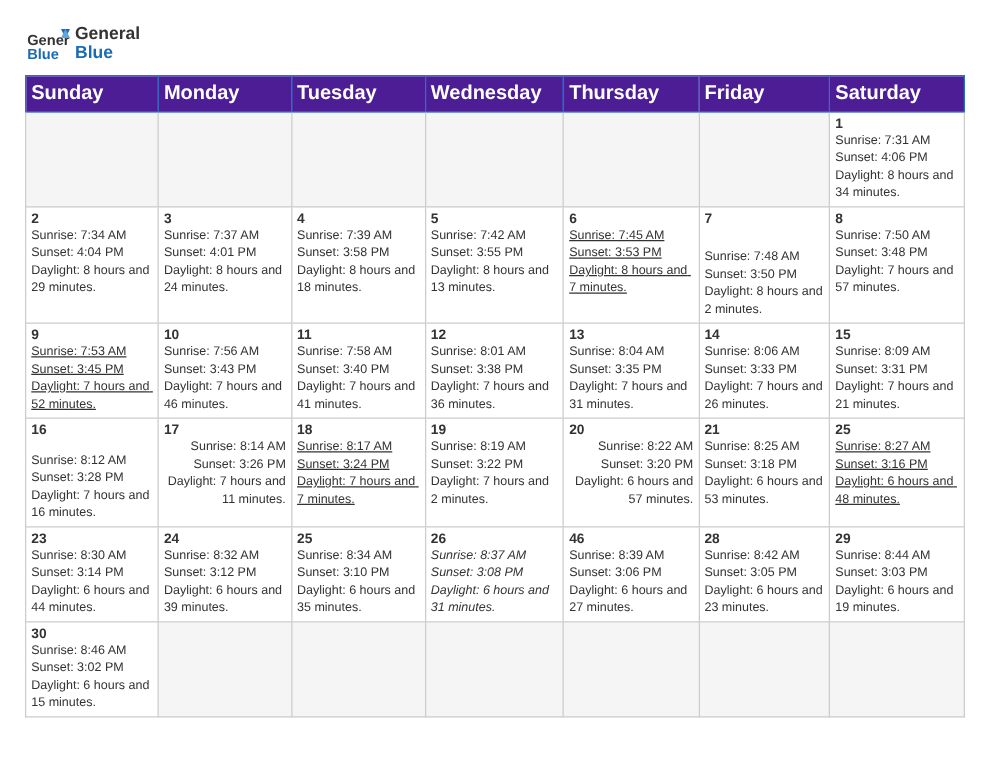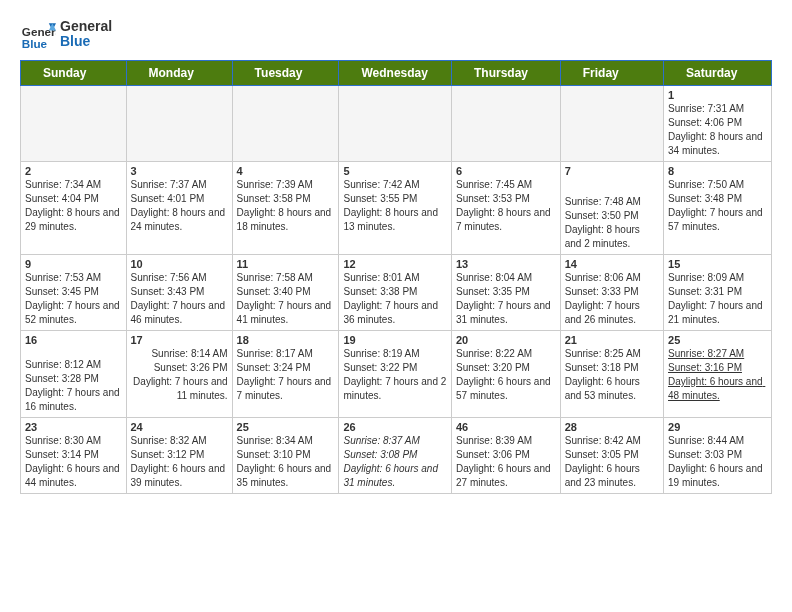--- a/index.html
+++ b/index.html
@@ -43,25 +43,25 @@
     .location {
       font-size: 13px;
       color: #555;
     }
     .calendar {
       width: 100%;
       border-collapse: collapse;
       border: 1px solid #bbb;
     }
     .calendar th {
-      background: #4d7c0f;
+      background: #4c1d95;
       color: #fff;
-      font-size: 12px;
+      font-size: 16px;
       font-weight: bold;
-      padding: 5px 22px;
+      padding: 5px 4px;
       text-align: left;
       border: 1px solid #2b6fcc;
     }
     .calendar td {
       width: 113px;
       vertical-align: top;
       border: 1px solid #ccc;
       padding: 3px 4px;
       min-height: 70px;
       height: 70px;
@@ -159,41 +159,41 @@
 Daylight: 8 hours and 18 minutes.</div>
           </td>
           <td>
             <span class="day-num">5</span>
             <div class="day-info" style="white-space: pre-wrap;">Sunrise: 7:42 AM
 Sunset: 3:55 PM
 Daylight: 8 hours and 13 minutes.</div>
           </td>
           <td>
             <span class="day-num">6</span>
-            <div class="day-info" style="white-space: pre-wrap;">Sunrise: 7:45 AM
+            <div class="day-info" style="white-space: pre-wrap; text-decoration: underline;">Sunrise: 7:45 AM
 Sunset: 3:53 PM
 Daylight: 8 hours and 7 minutes.</div>
           </td>
           <td>
             <span class="day-num">7</span>
             <div class="day-info" style="white-space: pre-wrap; margin-top: 18px;">Sunrise: 7:48 AM
 Sunset: 3:50 PM
 Daylight: 8 hours and 2 minutes.</div>
           </td>
           <td>
             <span class="day-num">8</span>
             <div class="day-info" style="white-space: pre-wrap;">Sunrise: 7:50 AM
 Sunset: 3:48 PM
 Daylight: 7 hours and 57 minutes.</div>
           </td>
         </tr>
         <tr>
           <td>
             <span class="day-num">9</span>
-            <div class="day-info" style="white-space: pre-wrap;">Sunrise: 7:53 AM
+            <div class="day-info" style="white-space: pre-wrap; text-decoration: underline;">Sunrise: 7:53 AM
 Sunset: 3:45 PM
 Daylight: 7 hours and 52 minutes.</div>
           </td>
           <td>
             <span class="day-num">10</span>
             <div class="day-info" style="white-space: pre-wrap;">Sunrise: 7:56 AM
 Sunset: 3:43 PM
 Daylight: 7 hours and 46 minutes.</div>
           </td>
           <td>
@@ -235,33 +235,33 @@
 Daylight: 7 hours and 16 minutes.</div>
           </td>
           <td>
             <span class="day-num">17</span>
             <div class="day-info" style="white-space: pre-wrap; text-align: right;">Sunrise: 8:14 AM
 Sunset: 3:26 PM
 Daylight: 7 hours and 11 minutes.</div>
           </td>
           <td>
             <span class="day-num">18</span>
-            <div class="day-info" style="white-space: pre-wrap;">Sunrise: 8:17 AM
+            <div class="day-info" style="white-space: pre-wrap; text-decoration: underline;">Sunrise: 8:17 AM
 Sunset: 3:24 PM
 Daylight: 7 hours and 7 minutes.</div>
           </td>
           <td>
             <span class="day-num">19</span>
             <div class="day-info" style="white-space: pre-wrap;">Sunrise: 8:19 AM
 Sunset: 3:22 PM
 Daylight: 7 hours and 2 minutes.</div>
           </td>
           <td>
             <span class="day-num">20</span>
-            <div class="day-info" style="white-space: pre-wrap;">Sunrise: 8:22 AM
+            <div class="day-info" style="white-space: pre-wrap; text-align: right;">Sunrise: 8:22 AM
 Sunset: 3:20 PM
 Daylight: 6 hours and 57 minutes.</div>
           </td>
           <td>
             <span class="day-num">21</span>
             <div class="day-info" style="white-space: pre-wrap;">Sunrise: 8:25 AM
 Sunset: 3:18 PM
 Daylight: 6 hours and 53 minutes.</div>
           </td>
           <td>
@@ -307,16 +307,30 @@
             <div class="day-info" style="white-space: pre-wrap;">Sunrise: 8:42 AM
 Sunset: 3:05 PM
 Daylight: 6 hours and 23 minutes.</div>
           </td>
           <td>
             <span class="day-num">29</span>
             <div class="day-info" style="white-space: pre-wrap;">Sunrise: 8:44 AM
 Sunset: 3:03 PM
 Daylight: 6 hours and 19 minutes.</div>
           </td>
+        </tr>
+        <tr class="last-row">
+          <td>
+            <span class="day-num">30</span>
+            <div class="day-info" style="white-space: pre-wrap;">Sunrise: 8:46 AM
+Sunset: 3:02 PM
+Daylight: 6 hours and 15 minutes.</div>
+          </td>
+          <td class="empty"></td>
+          <td class="empty"></td>
+          <td class="empty"></td>
+          <td class="empty"></td>
+          <td class="empty"></td>
+          <td class="empty"></td>
         </tr>
       </tbody>
   </table>
 </div>
 
 </body></html>

